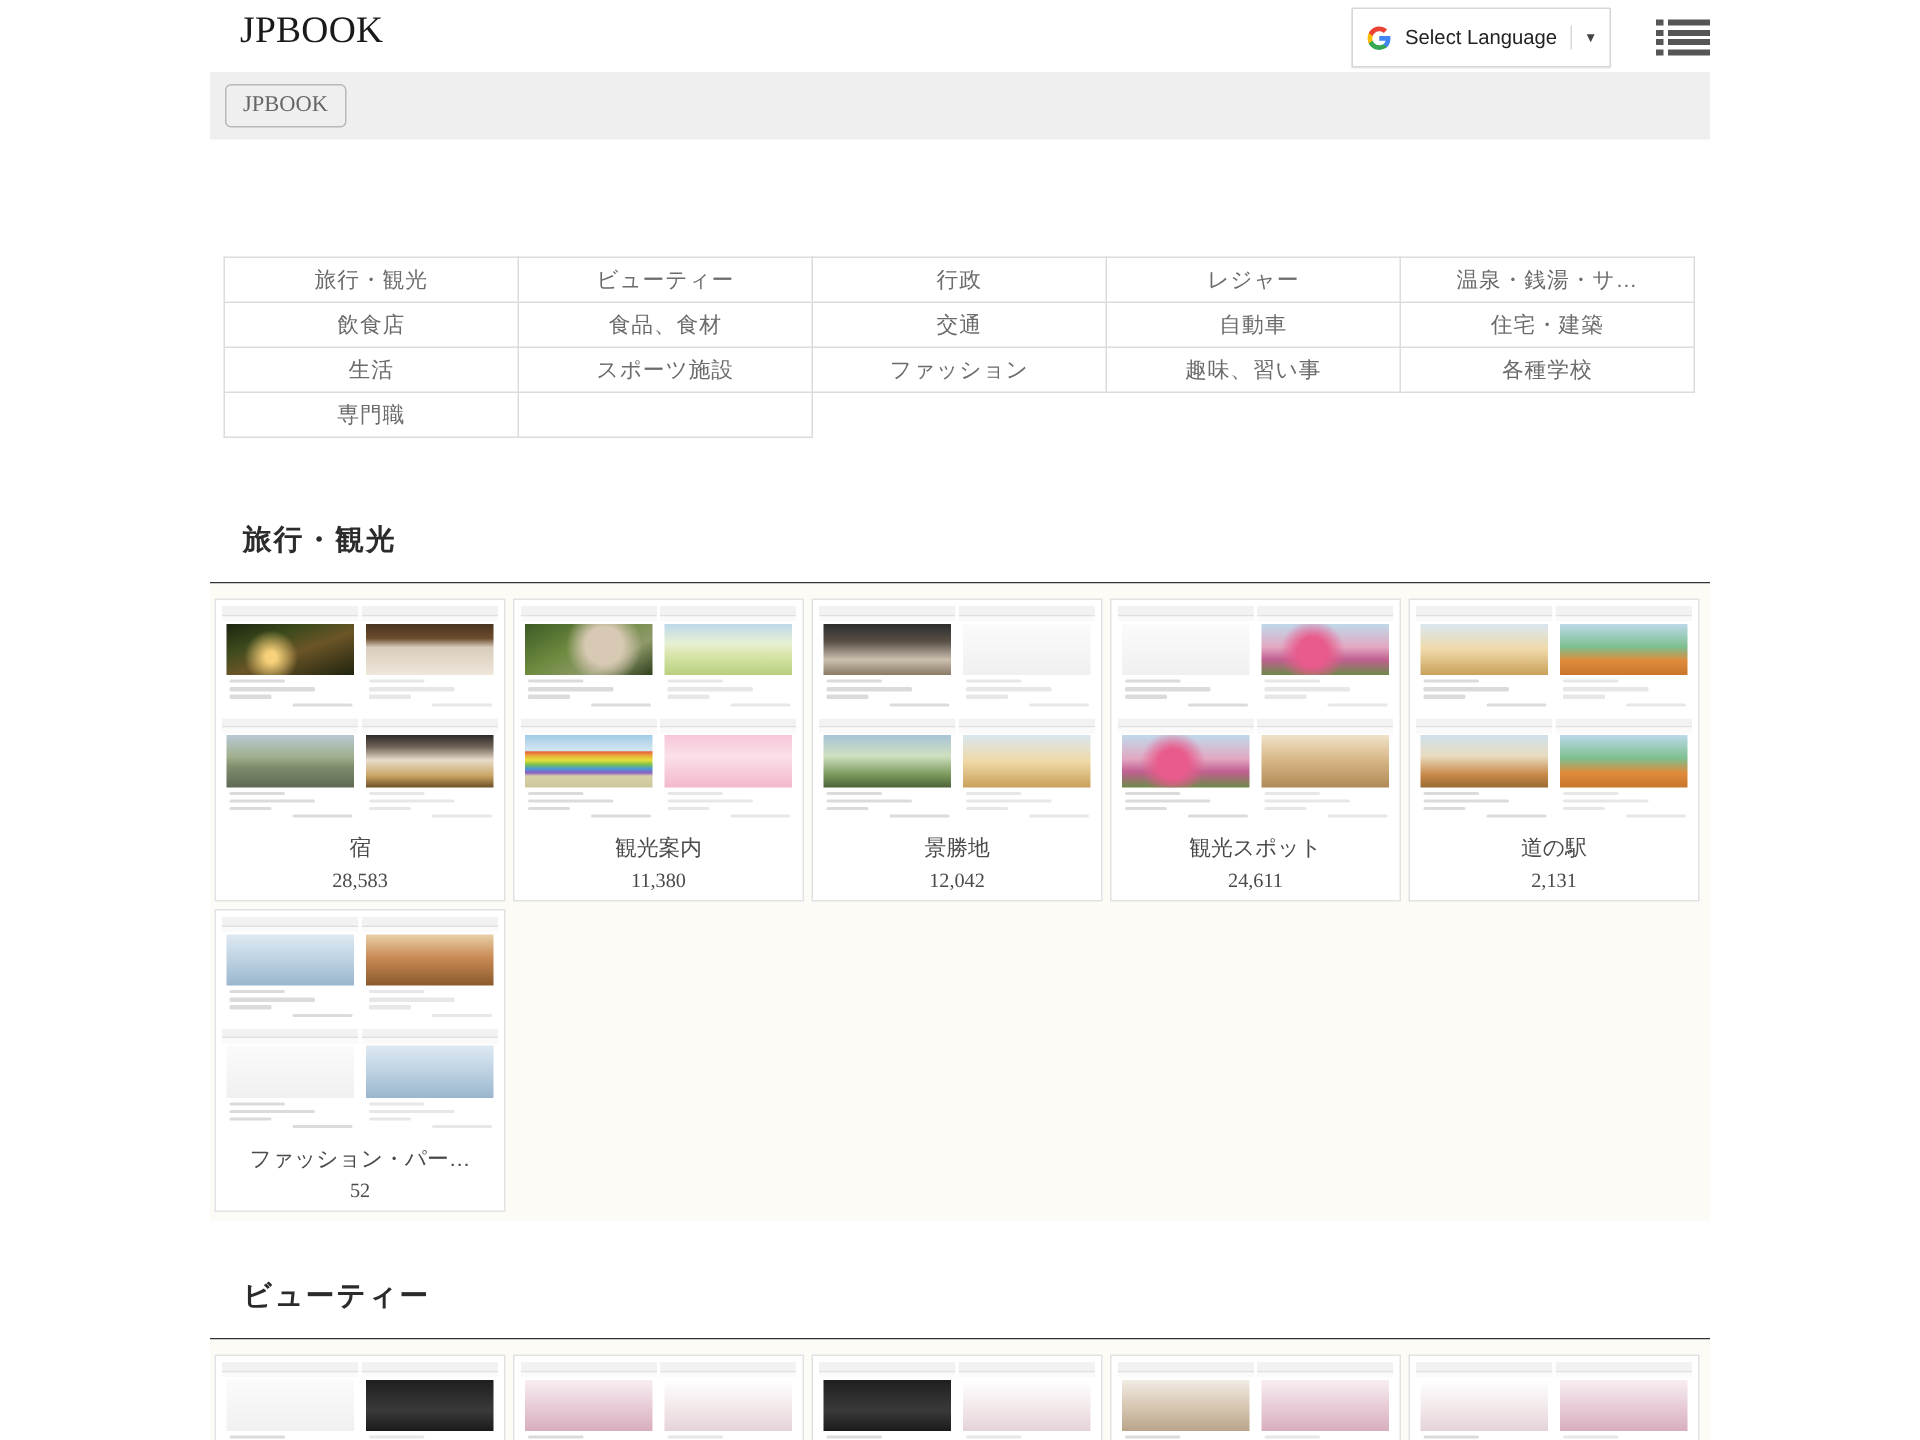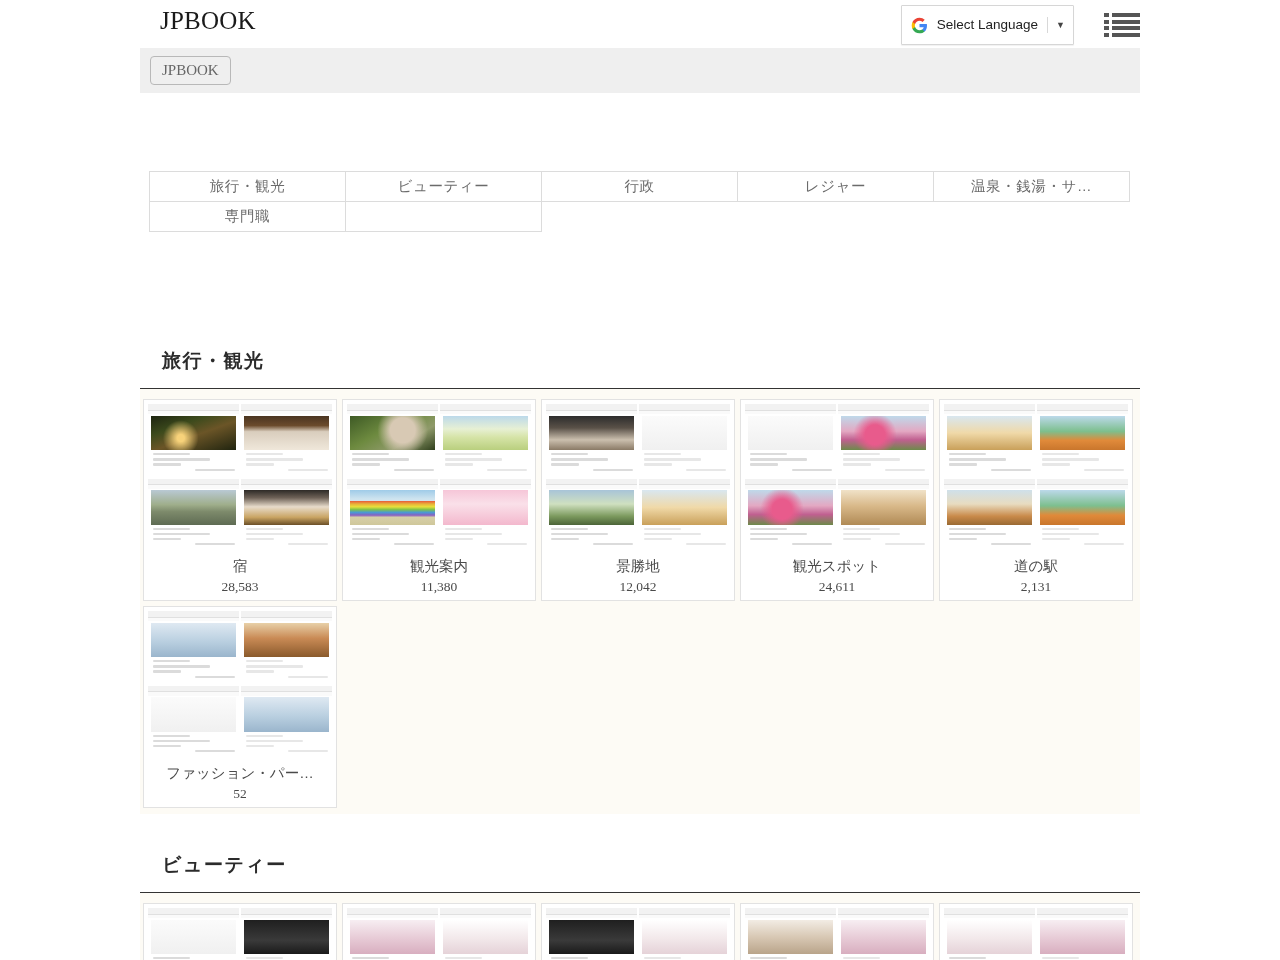--- a/index.html
+++ b/index.html
@@ -306,20 +306,34 @@
   <table class="cat-table">
     <tbody>
         <tr>
           <td>旅行・観光</td>
           <td>ビューティー</td>
           <td>行政</td>
           <td>レジャー</td>
           <td>温泉・銭湯・サ…</td>
         </tr>
         <tr>
+          <td>飲食店</td>
+          <td>食品、食材</td>
+          <td>交通</td>
+          <td>自動車</td>
+          <td>住宅・建築</td>
+        </tr>
+        <tr>
+          <td>生活</td>
+          <td>スポーツ施設</td>
+          <td>ファッション</td>
+          <td>趣味、習い事</td>
+          <td>各種学校</td>
+        </tr>
+        <tr>
           <td>専門職</td>
           <td class="empty-cell"></td>
         </tr>
       </tbody>
   </table>
 
   <div class="section" id="section-0" style="top:348px;">
     <h2 class="section-title">旅行・観光</h2>
     <div class="section-rule"></div>
     <div class="cards-wrap" id="cards-0">

